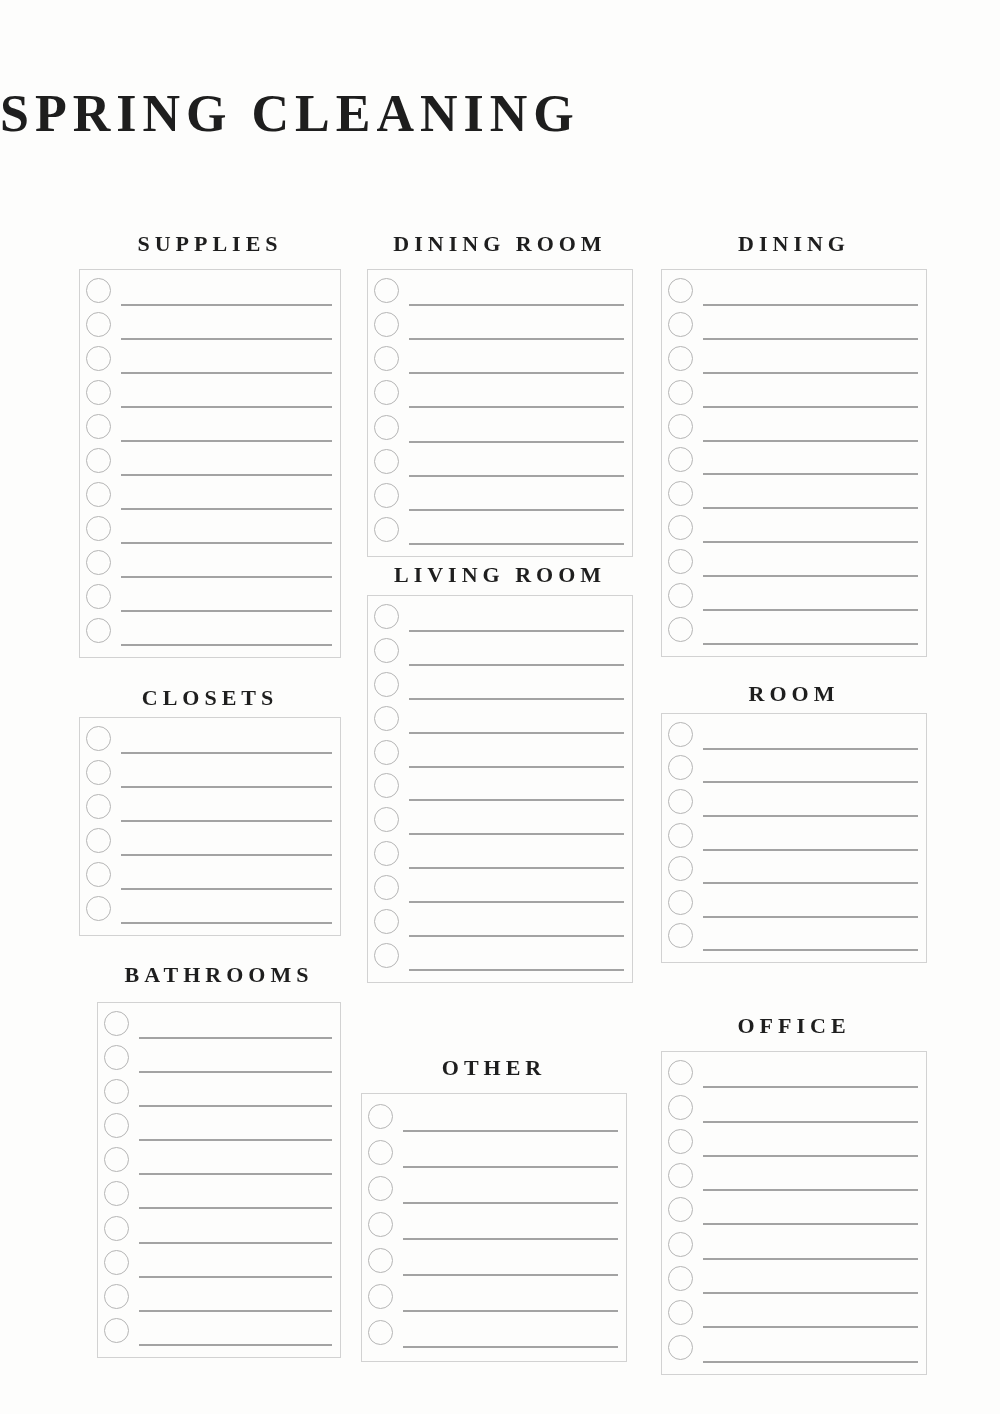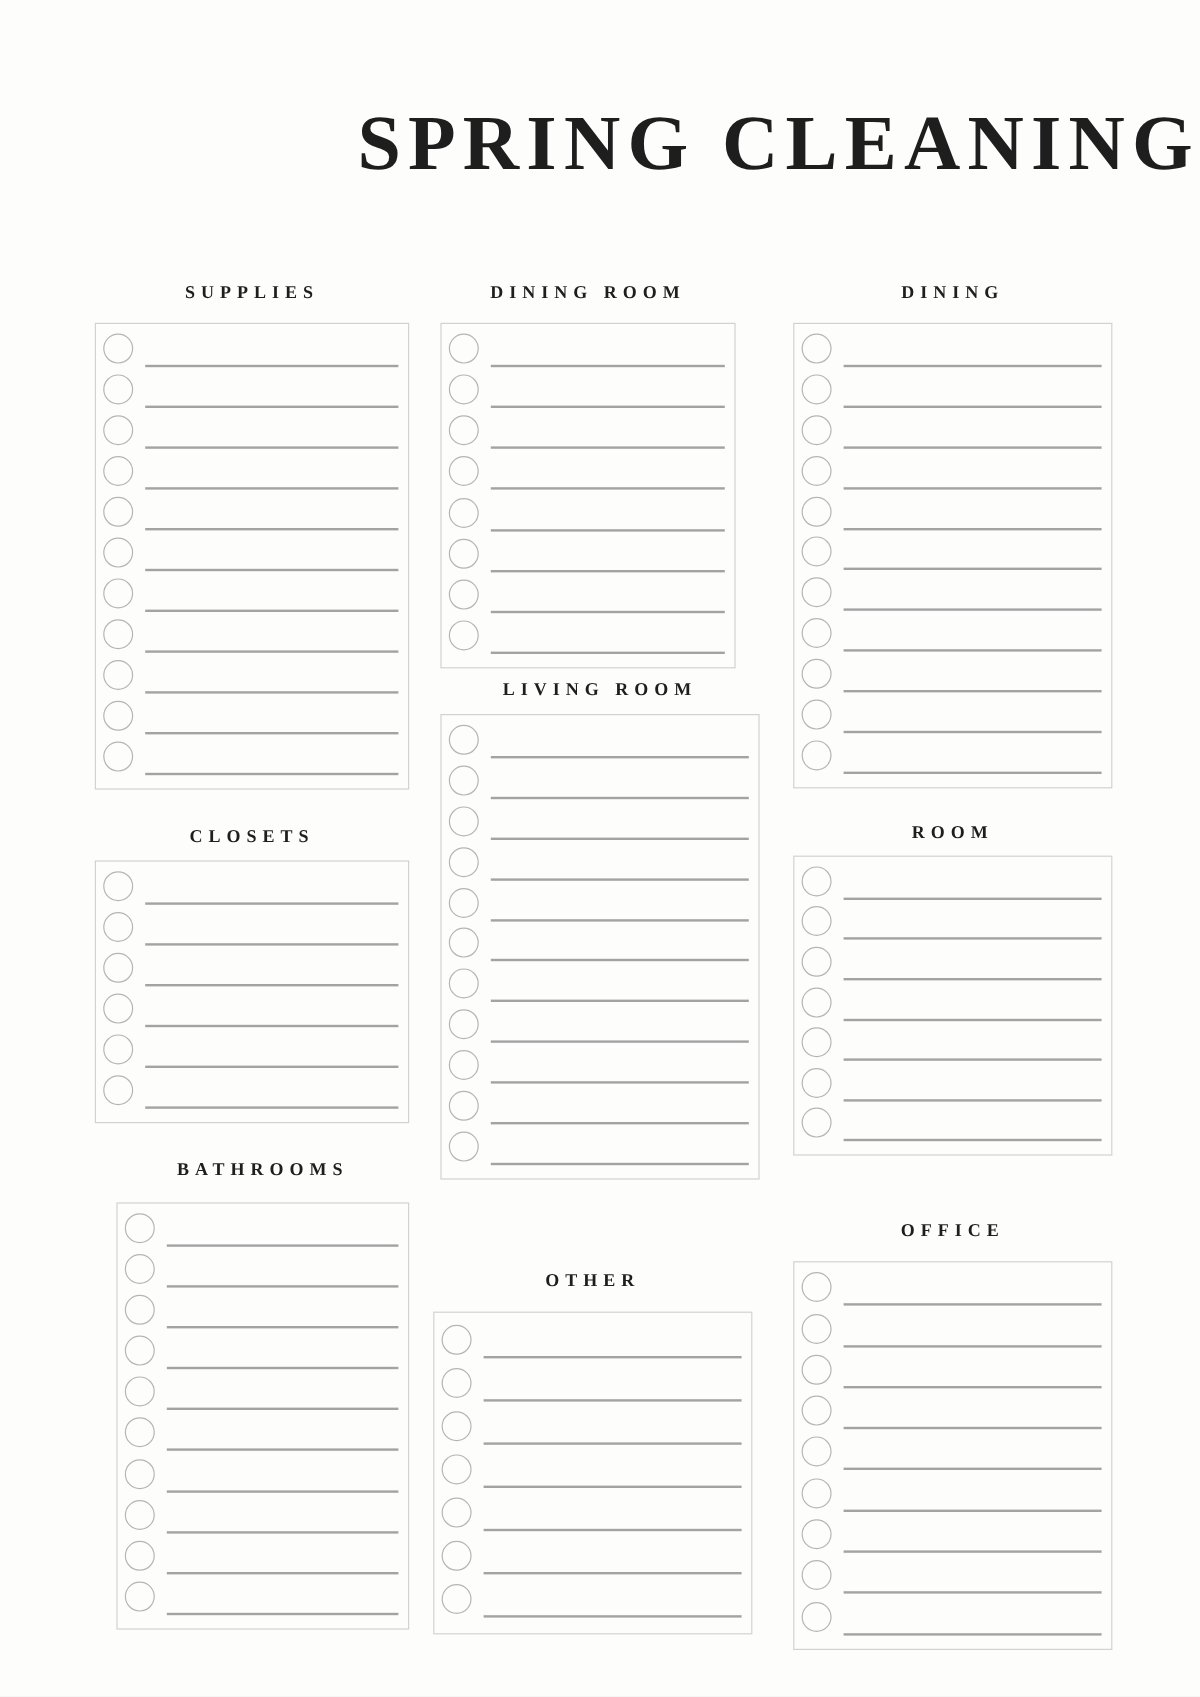--- a/index.html
+++ b/index.html
@@ -19,33 +19,33 @@
     background:var(--bg);
     font-family:"Liberation Serif", serif;
     color:var(--text);
     overflow:hidden;
   }
   .page-title{
     position:absolute;
     top:88px;
     left:0;
     width:100%;
-    text-align:right;
-    font-size:65px;
+    text-align:left;
+    font-size:52px;
     font-weight:600;
     letter-spacing:6px;
     line-height:1;
     white-space:nowrap;
   }
   .section{position:absolute;}
   .section-title{
     height:20px;
     line-height:20px;
     text-align:center;
-    font-size:15px;
+    font-size:22px;
     font-weight:600;
     letter-spacing:5px;
     white-space:nowrap;
   }
   .box{
     border:1.5px solid var(--box-border);
     background:transparent;
     display:flex;
     flex-direction:column;
     justify-content:space-evenly;
@@ -79,21 +79,21 @@
   #sec-supplies  {left:79px;  top:234px;  width:262px;}
   #sec-supplies  .section-title{margin-bottom:15px;}
   #sec-supplies  .box{height:389px;}
   #sec-closets   {left:79px;  top:688px;  width:262px;}
   #sec-closets   .section-title{margin-bottom:9px;}
   #sec-closets   .box{height:219px;}
   #sec-bathrooms {left:79px;  top:965px;  width:262px;padding-left:18px;}
   #sec-bathrooms .section-title{margin-bottom:17px;}
   #sec-bathrooms .box{height:356px;}
   
-  #sec-dining    {left:367px; top:234px;  width:246px;}
+  #sec-dining    {left:367px; top:234px;  width:266px;}
   #sec-dining    .section-title{margin-bottom:15px;}
   #sec-dining    .box{height:288px;}
   #sec-living    {left:367px; top:565px;  width:266px;}
   #sec-living    .section-title{margin-bottom:10px;}
   #sec-living    .box{height:388px;}
   #sec-other     {left:361px; top:1058px; width:266px;}
   #sec-other     .section-title{margin-bottom:15px;}
   #sec-other     .box{height:269px;}
   
   #sec-kitchen   {left:661px; top:234px;  width:266px;}

